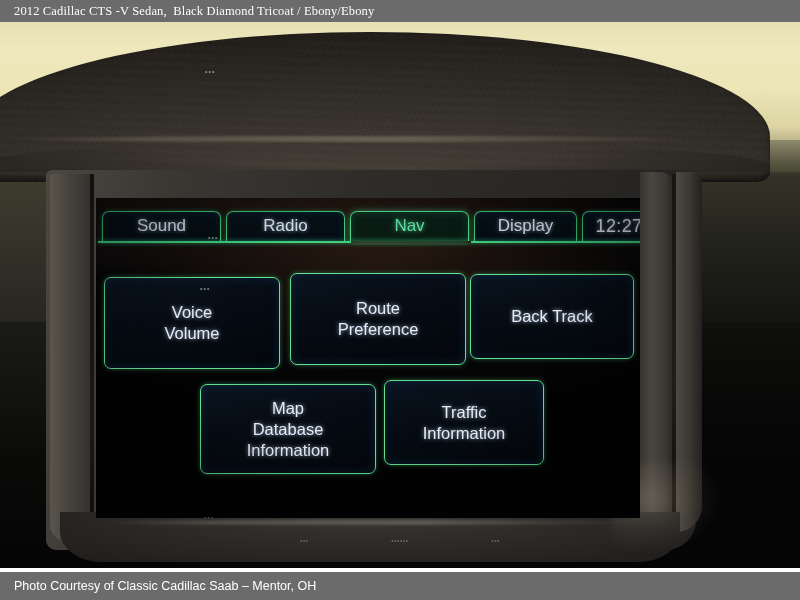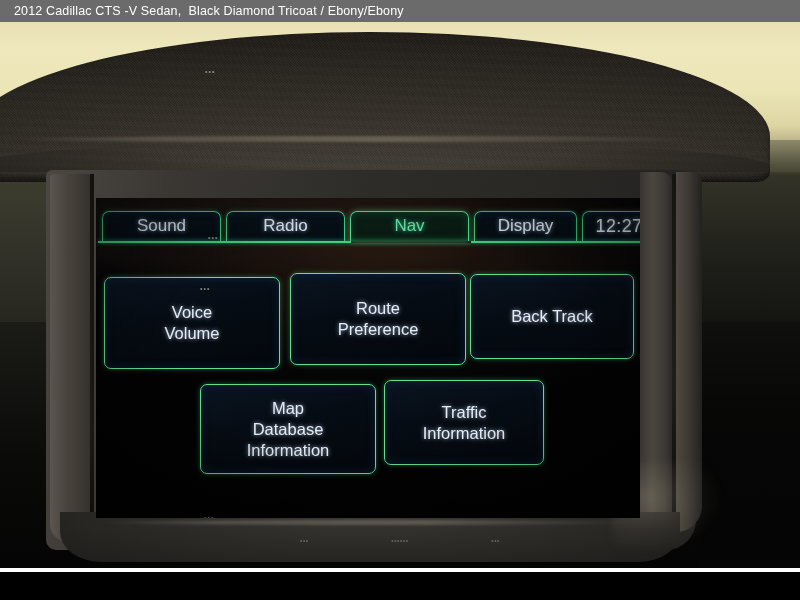--- a/index.html
+++ b/index.html
@@ -25,20 +25,21 @@
     left: 0; top: 0;
     width: 800px; height: 22px;
     background: #6b6b6b;
     color: #ffffff;
     font-size: 12.5px;
     line-height: 22px;
     padding-left: 14px;
     box-sizing: border-box;
     white-space: pre;
     letter-spacing: 0.15px;
+    font-family: Liberation Serif, serif;
   }
 
   
   #photo {
     position: absolute;
     left: 0; top: 22px;
     width: 800px; height: 550px;
     overflow: hidden;
     background: #0a0a08;
   }
@@ -422,13 +423,14 @@
         <span class="st" style="background: rgb(229, 154, 34);"></span>
         <span class="st" style="background: rgb(239, 174, 42);"></span>
         <span class="gap"></span>
         <span class="st" style="background: rgb(232, 210, 44);"></span>
         <span class="st" style="background: rgb(234, 221, 56);"></span>
         <span class="st" style="background: rgb(233, 232, 74);"></span>
       </div>
   </div>
 
   <div id="footer-sep"></div>
+  <div id="footer">Photo Courtesy of Classic Cadillac Saab – Mentor, OH</div>
 </div>
 
 </body></html>

